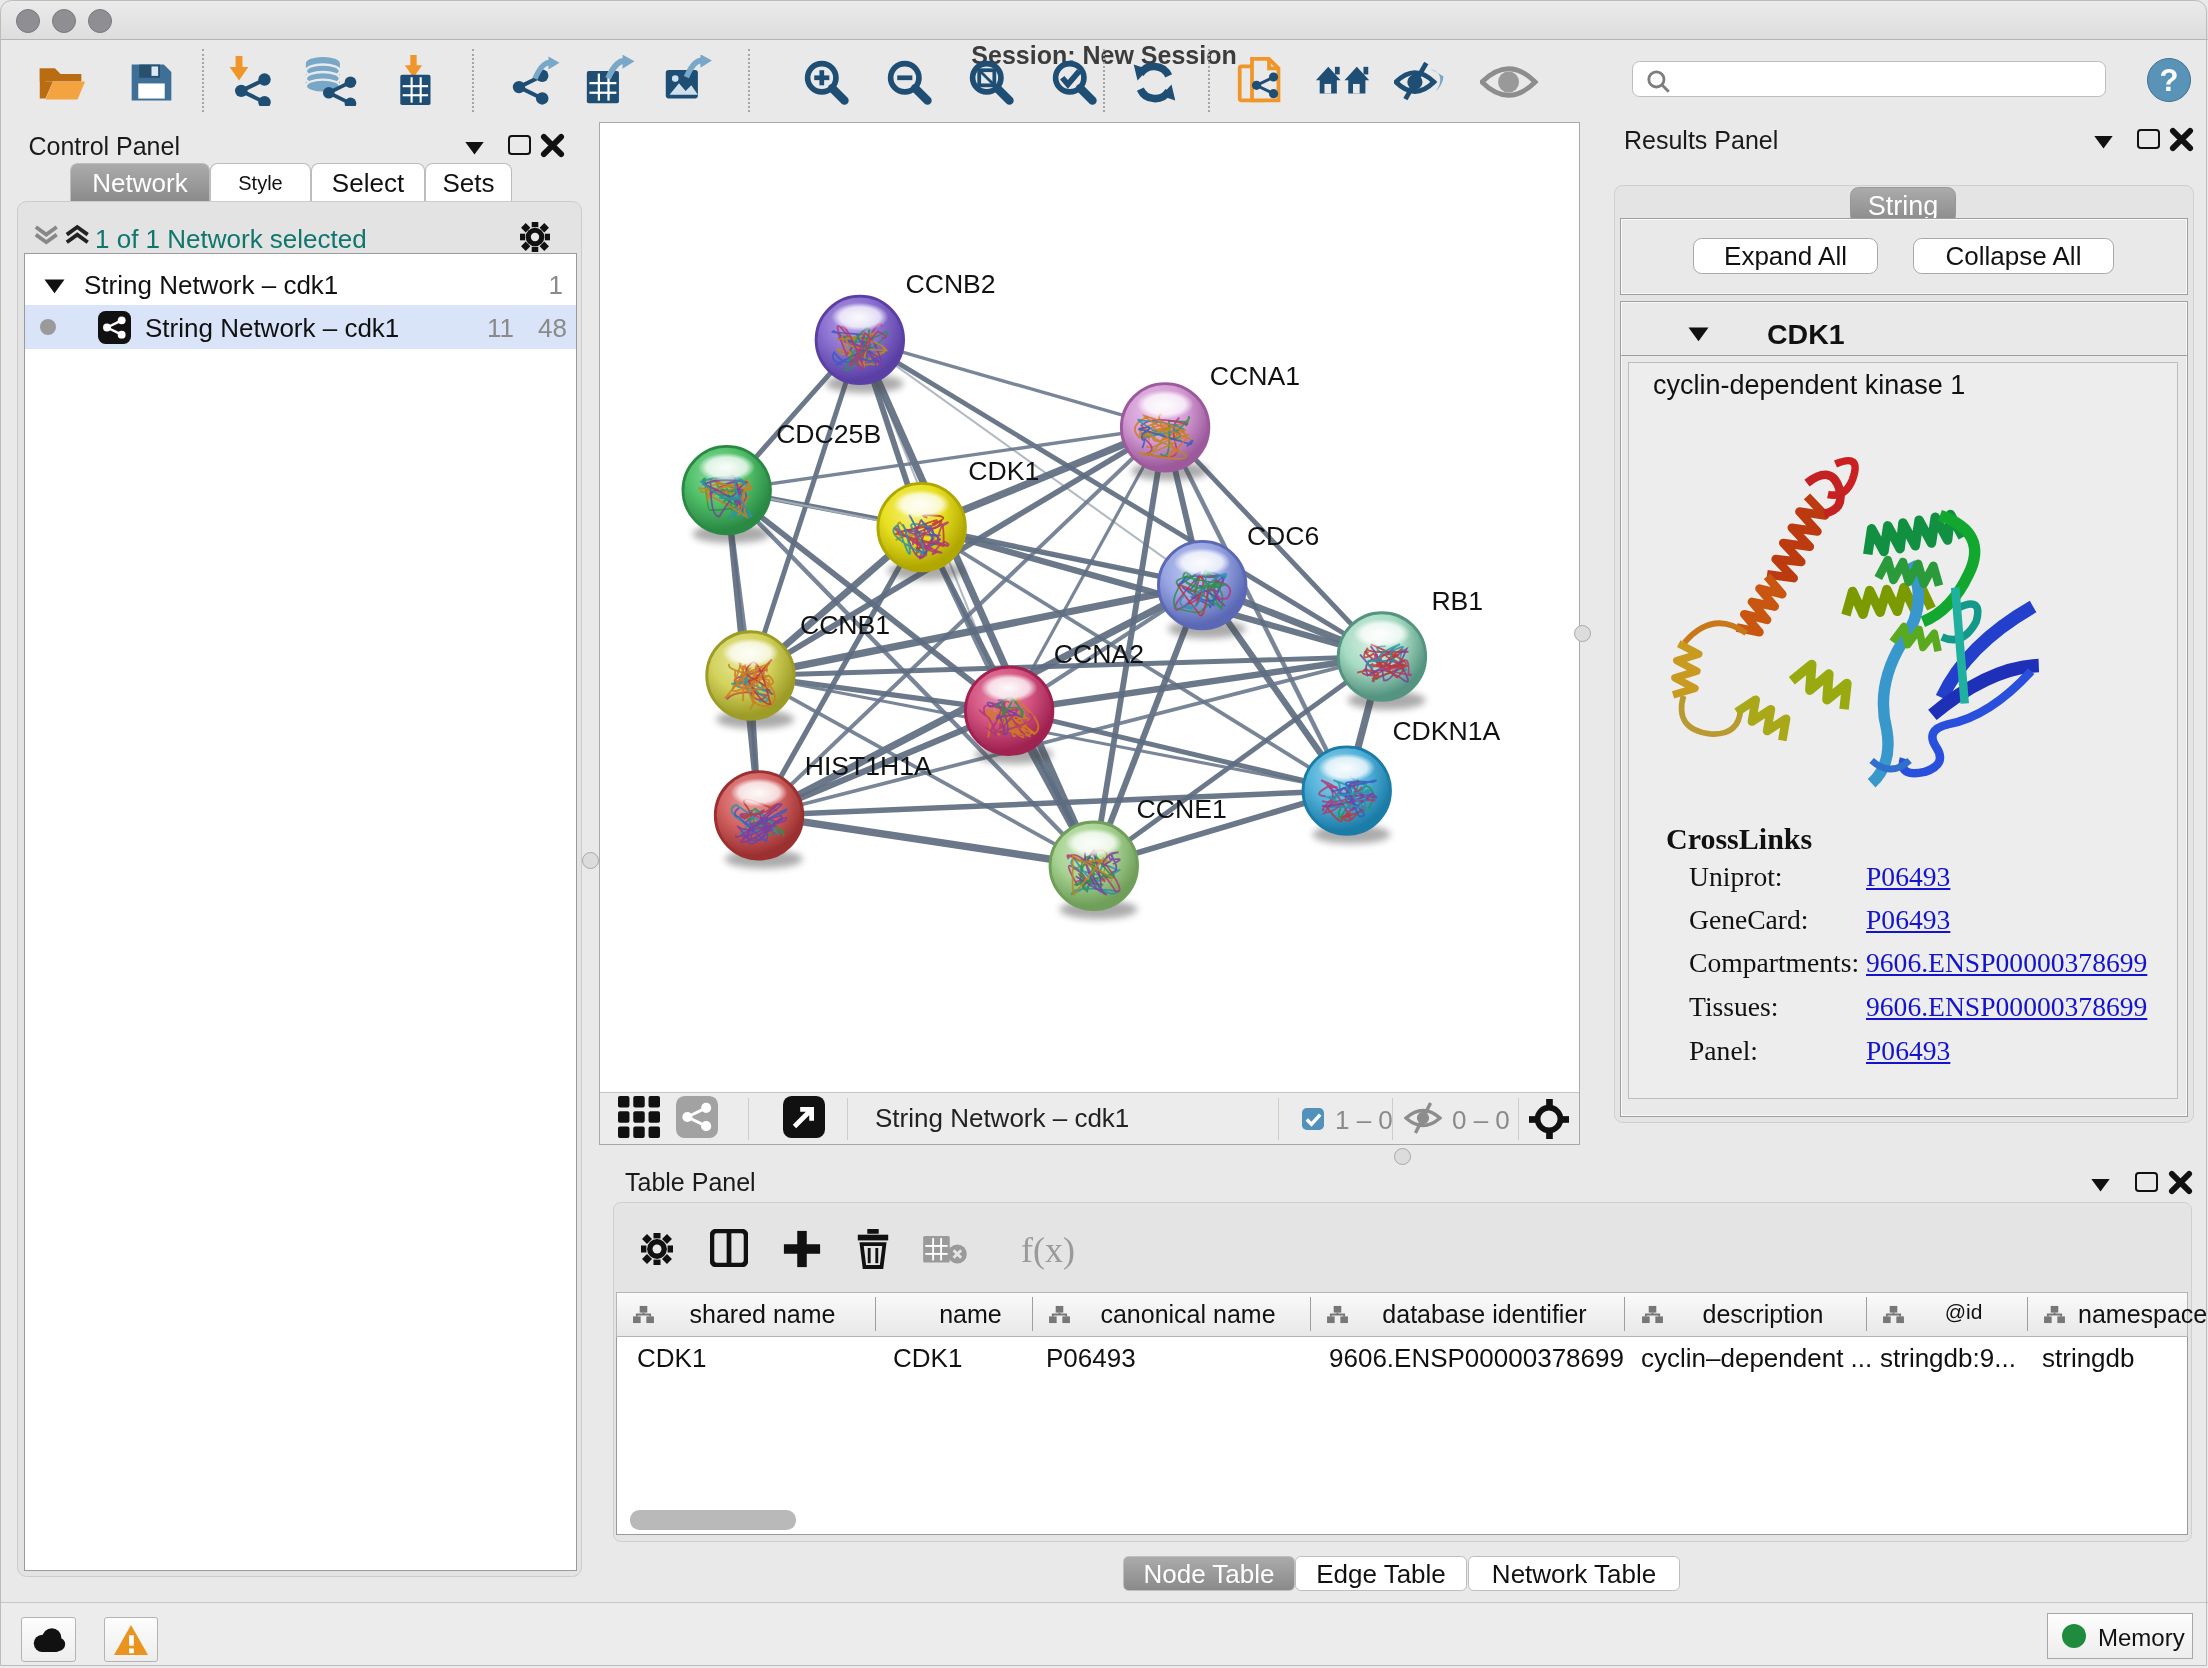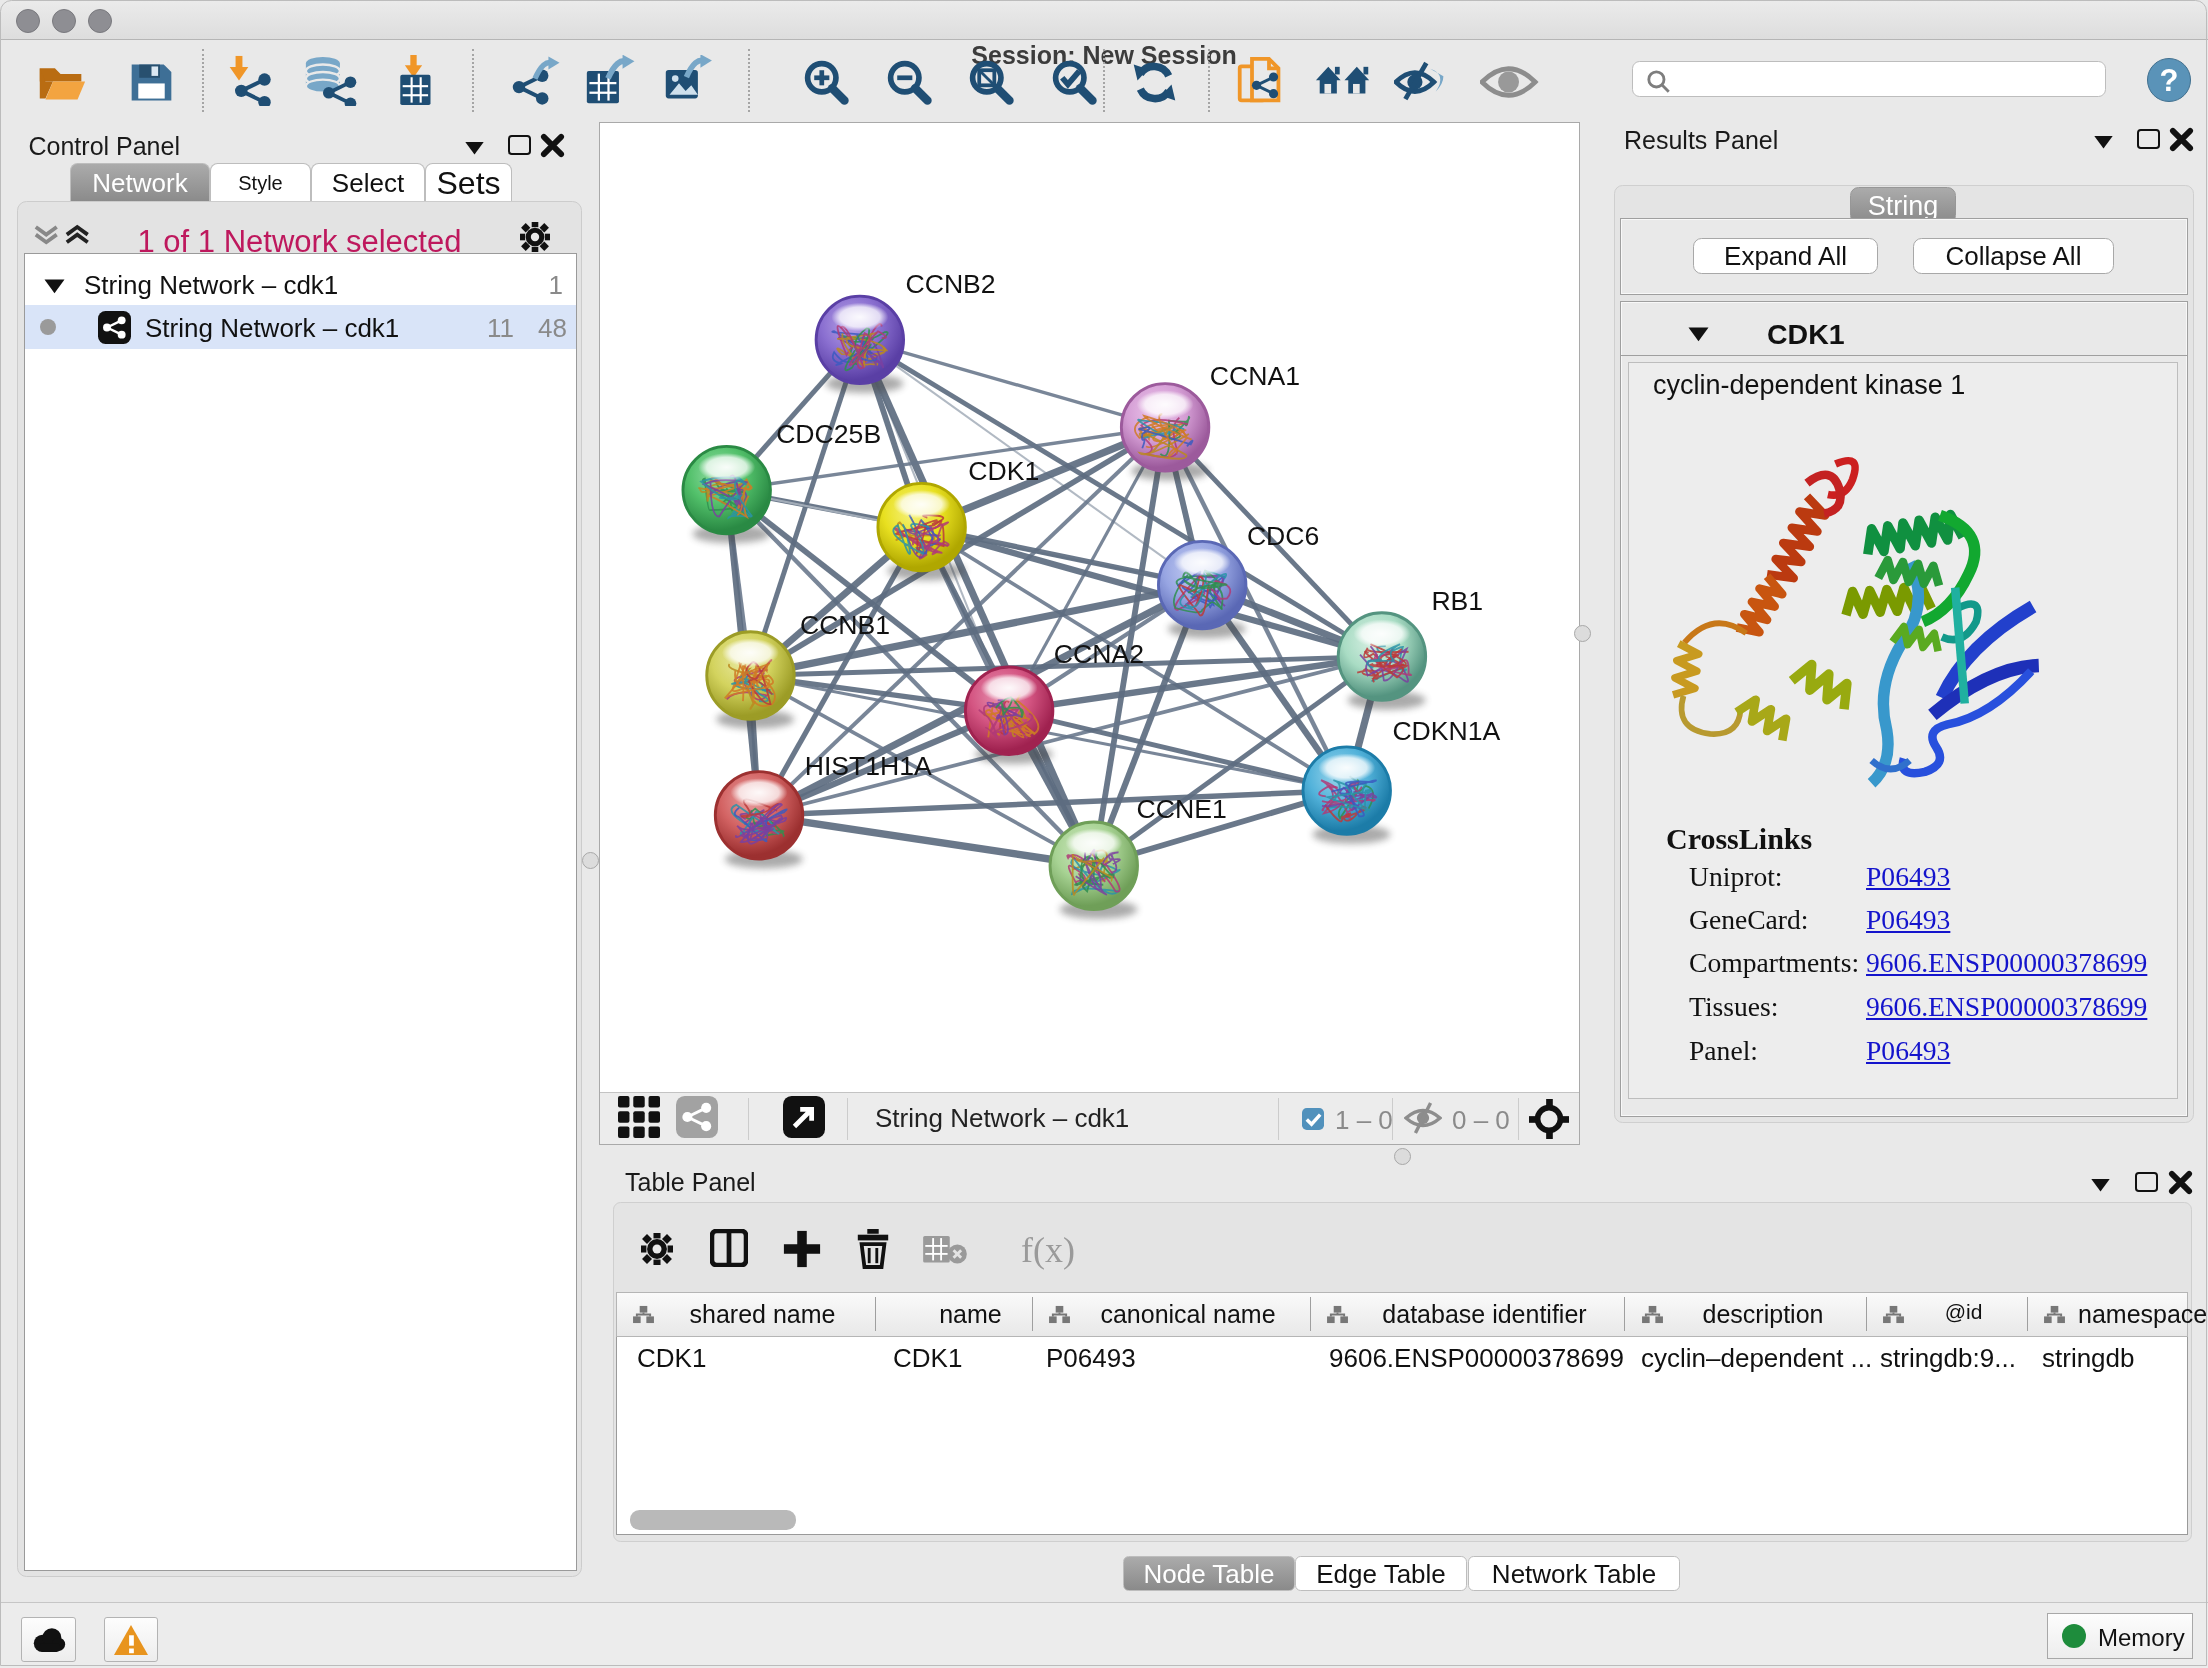--- a/index.html
+++ b/index.html
@@ -154,31 +154,31 @@
 <svg class="abs" style="left:463px;top:135px" width="23" height="23" viewBox="0 0 24 24">
     <path d="M 2.4000000000000004 7.199999999999999 h 19.200000000000003 L 12.0 20.4 Z" fill="#111"></path>
   </svg>
 <div class="abs" style="left:508px;top:135px;width:23px;height:20px;border:2.9px solid #111;border-radius:3.8px;"></div>
 <svg class="abs" style="left:540px;top:133px" width="25" height="25" viewBox="0 0 26 26">
     <path d="M4 4 L22 22 M22 4 L4 22" stroke="#111" stroke-width="6" stroke-linecap="round"></path>
   </svg>
 <div class="abs" style="left:70px;top:163px;width:140px;height:39px;background:linear-gradient(#ababab,#8a8a8a);color:#fff;border:1px solid #bdbdbd;border-bottom:none;border-radius:7.6px 7.6px 0 0;text-align:center;font-size:26px;line-height:38px;">Network</div>
 <div class="abs" style="left:210px;top:163px;width:101px;height:39px;background:#fff;color:#111;border:1px solid #bdbdbd;border-bottom:none;border-radius:7.6px 7.6px 0 0;text-align:center;font-size:20px;line-height:38px;">Style</div>
 <div class="abs" style="left:311px;top:163px;width:114px;height:39px;background:#fff;color:#111;border:1px solid #bdbdbd;border-bottom:none;border-radius:7.6px 7.6px 0 0;text-align:center;font-size:26px;line-height:38px;">Select</div>
-<div class="abs" style="left:425px;top:163px;width:87px;height:39px;background:#fff;color:#111;border:1px solid #bdbdbd;border-bottom:none;border-radius:7.6px 7.6px 0 0;text-align:center;font-size:32px;line-height:38px;">Sets</div>
+<div class="abs" style="left:425px;top:163px;width:87px;height:39px;background:#fff;color:#111;border:1px solid #bdbdbd;border-bottom:none;border-radius:7.6px 7.6px 0 0;text-align:center;font-size:26px;line-height:38px;">Sets</div>
 <div class="abs" style="left:17px;top:201px;width:565px;height:1376px;background:#e3e3e3;border:1px solid #cccccc;border-radius:9.5px;"></div>
 <svg class="abs" style="left:32px;top:223px" width="28.5" height="27" viewBox="0 0 30 28">
     <path d="M4 4 L15 12 L26 4" stroke="#888" stroke-width="4" fill="none"></path>
     <path d="M4 12 L15 20 L26 12" stroke="#888" stroke-width="4" fill="none"></path>
   </svg>
 <svg class="abs" style="left:63px;top:223px" width="28.5" height="27" viewBox="0 0 30 28">
     <path d="M4 12 L15 4 L26 12" stroke="#222" stroke-width="4" fill="none"></path>
     <path d="M4 20 L15 12 L26 20" stroke="#222" stroke-width="4" fill="none"></path>
   </svg>
-<div class="abs" style="left:95px;top:224px;width:409px;text-align:center;font-size:31px;color:#be185d;">1 of 1 Network selected</div>
+<div class="abs" style="left:95px;top:224px;width:409px;font-size:26px;color:#0f766e;">1 of 1 Network selected</div>
 <svg class="abs" style="left:520px;top:222px" width="30" height="30" viewBox="0 0 32 32">
     <circle cx="16" cy="16" r="9.92" fill="#111"></circle>
     <rect x="26.48" y="12.48" width="7.04" height="7.04" fill="#111" transform="rotate(0.0 30.0 16.0)"></rect>
     <rect x="22.379494936611668" y="22.379494936611664" width="7.04" height="7.04" fill="#111" transform="rotate(45.0 25.899494936611667 25.899494936611664)"></rect>
     <rect x="12.48" y="26.48" width="7.04" height="7.04" fill="#111" transform="rotate(90.0 16.0 30.0)"></rect>
     <rect x="2.5805050633883364" y="22.379494936611668" width="7.04" height="7.04" fill="#111" transform="rotate(135.0 6.100505063388336 25.899494936611667)"></rect>
     <rect x="-1.52" y="12.48" width="7.04" height="7.04" fill="#111" transform="rotate(180.0 2.0 16.0)"></rect>
     <rect x="2.580505063388333" y="2.5805050633883364" width="7.04" height="7.04" fill="#111" transform="rotate(225.0 6.100505063388333 6.100505063388336)"></rect>
     <rect x="12.479999999999999" y="-1.52" width="7.04" height="7.04" fill="#111" transform="rotate(270.0 15.999999999999998 2.0)"></rect>
     <rect x="22.379494936611664" y="2.580505063388333" width="7.04" height="7.04" fill="#111" transform="rotate(315.0 25.899494936611664 6.100505063388333)"></rect>

